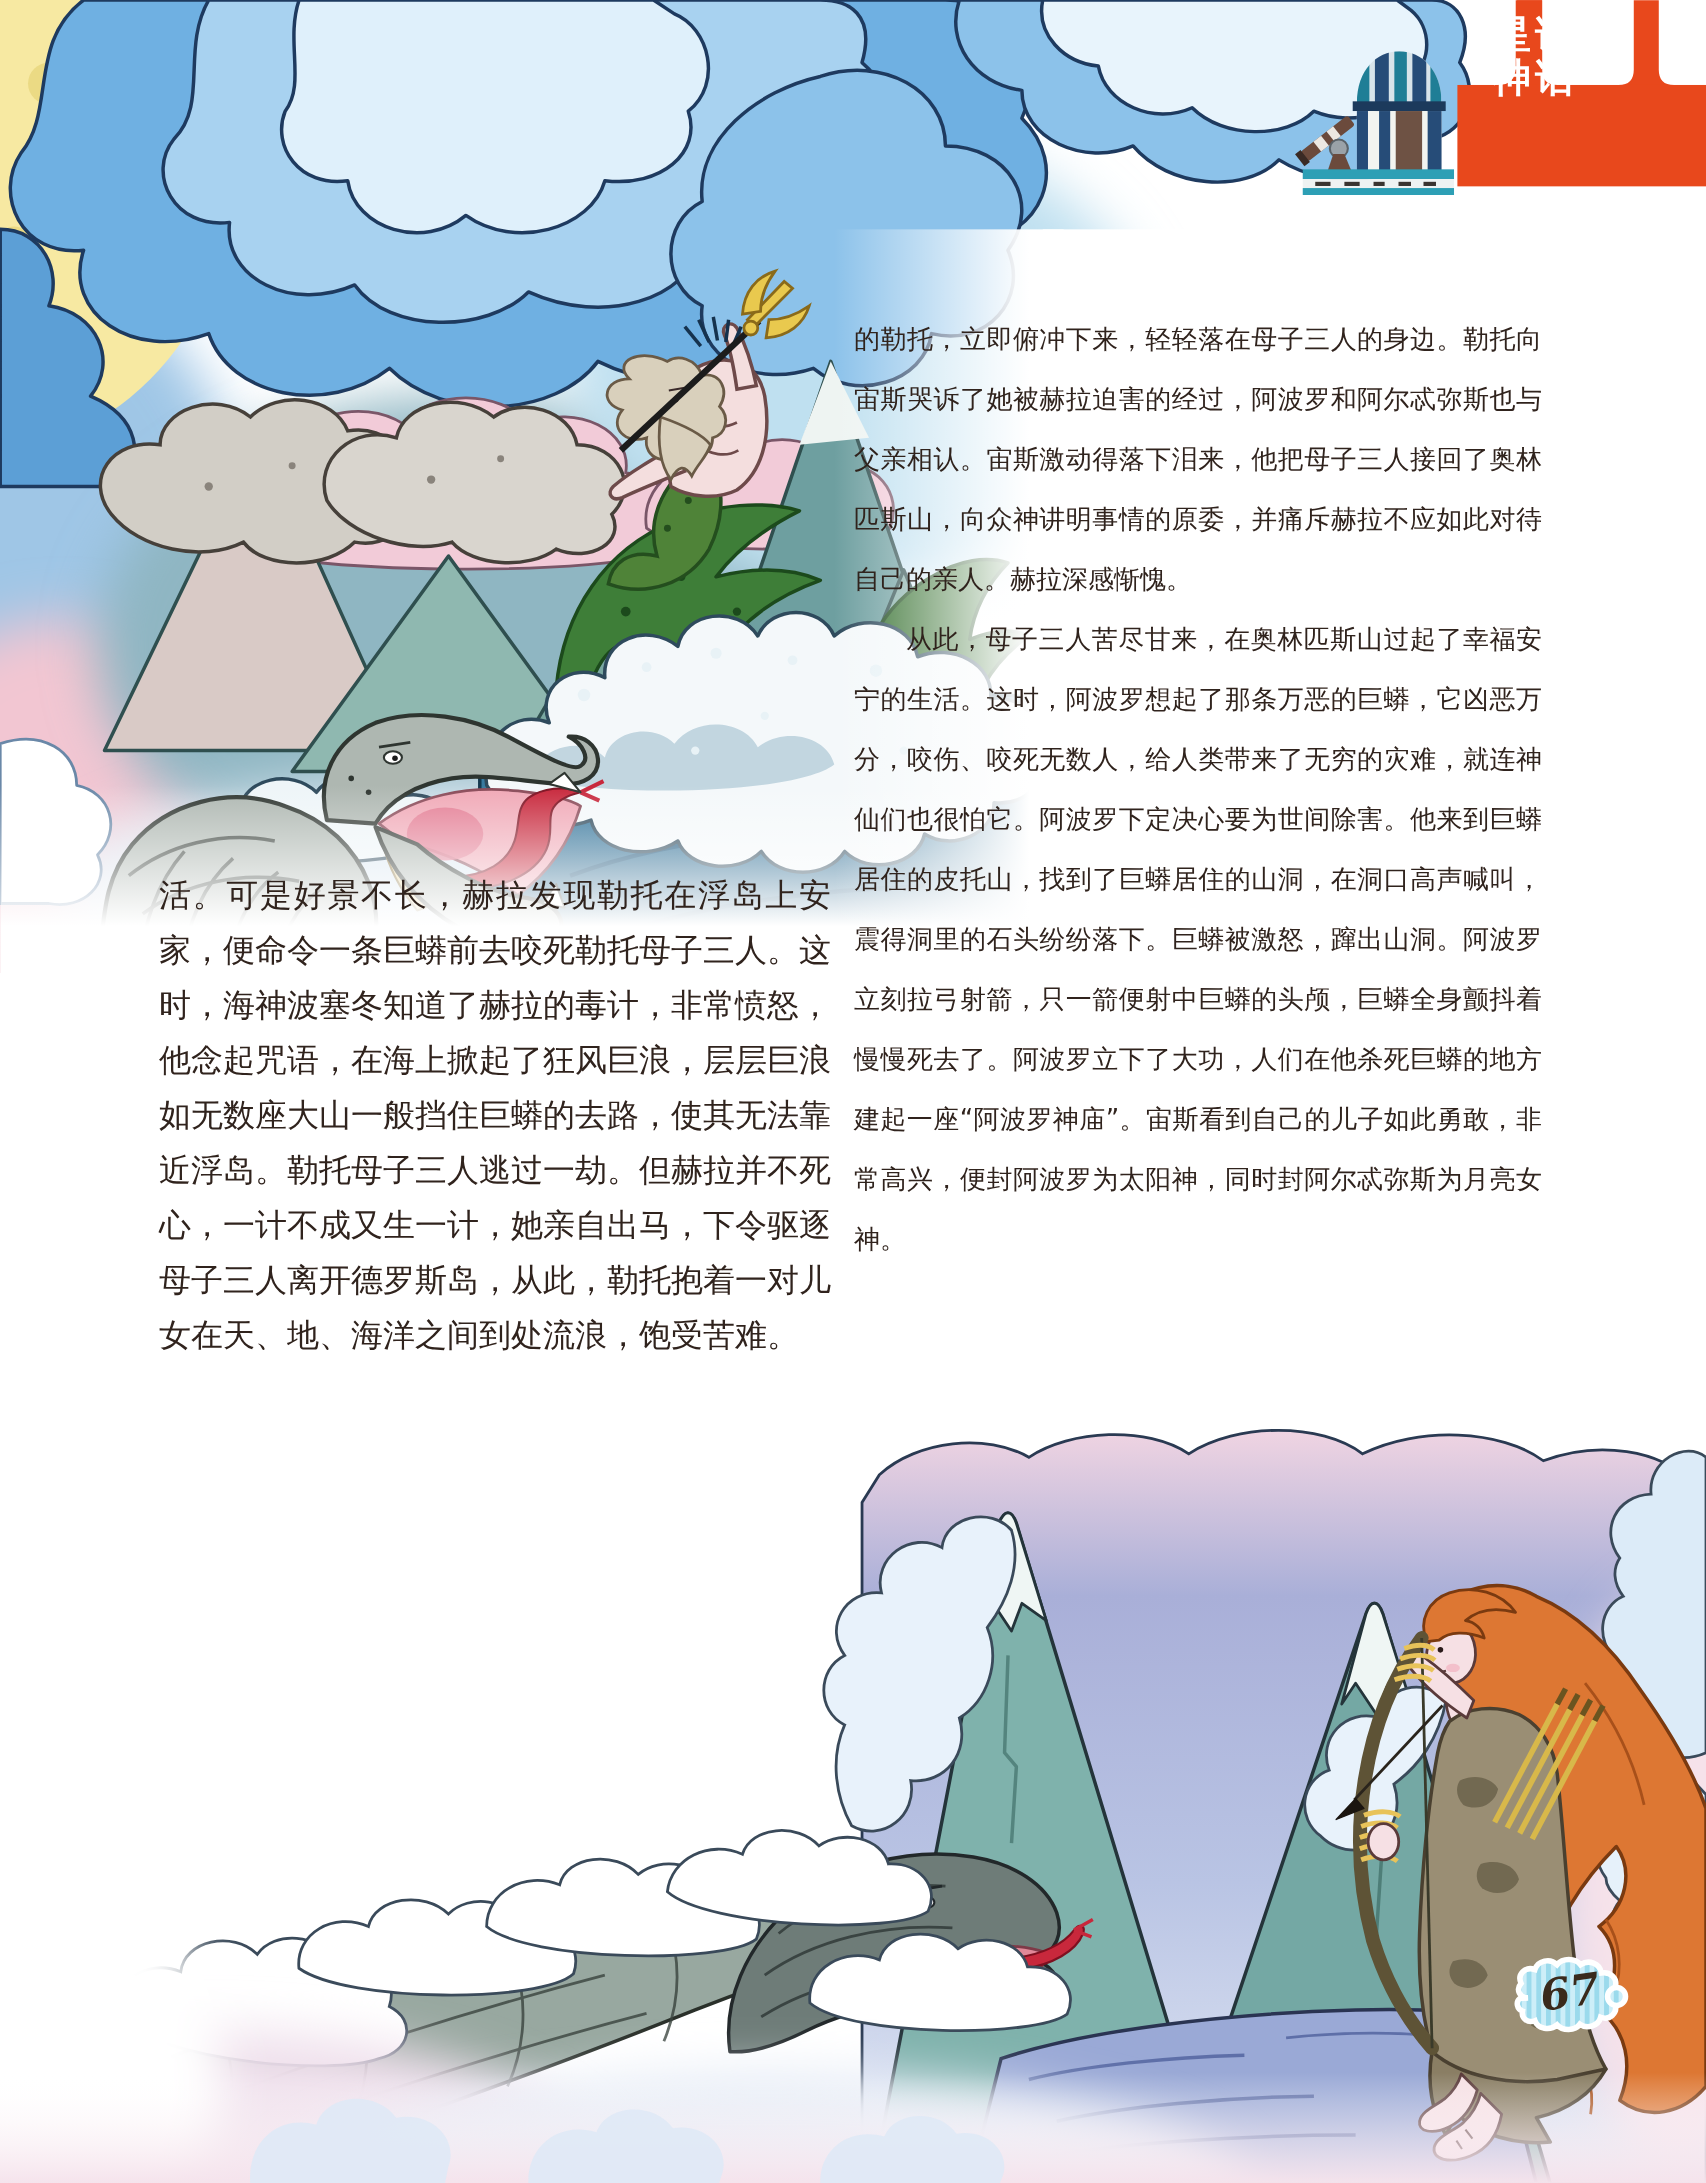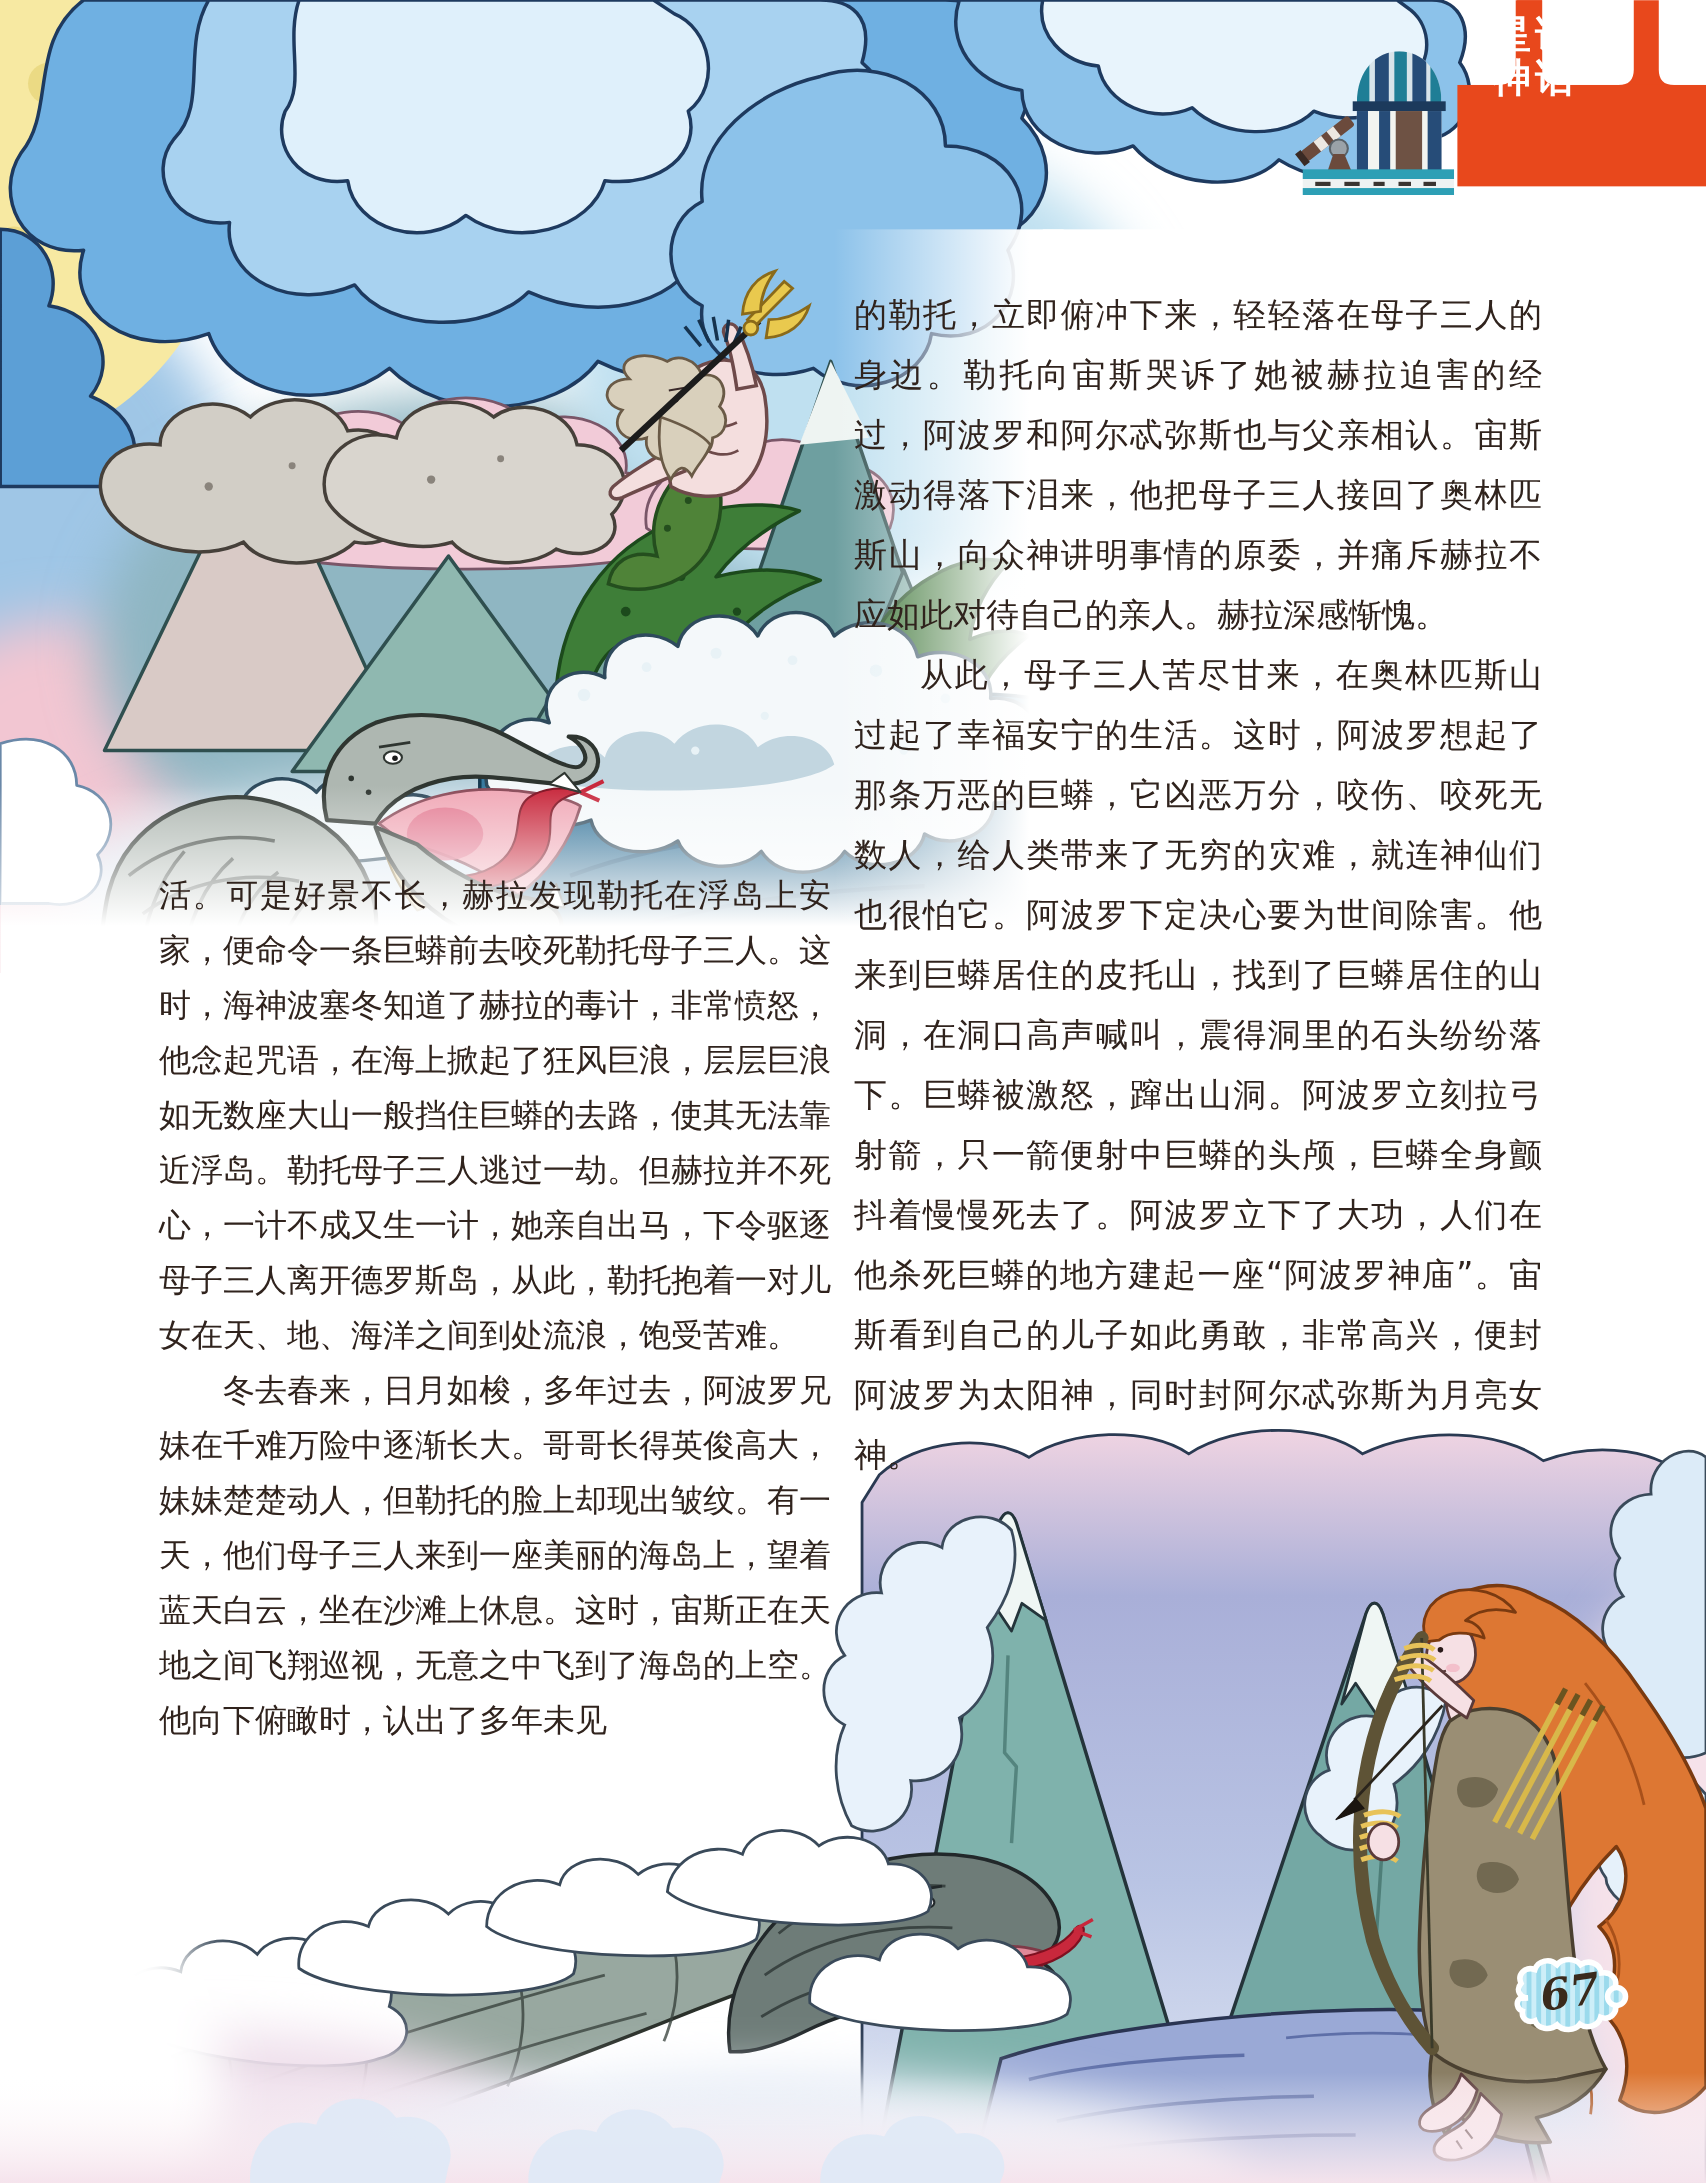--- a/index.html
+++ b/index.html
@@ -21,22 +21,22 @@
     text-align:justify;
     text-justify:inter-ideograph;
   }
   .col p{margin:0;}
   .col p.indent{text-indent:2em;}
   #left-column{
     left:159px;top:868px;width:672px;
     font-size:32px;line-height:55px;
   }
   #right-column{
-    left:854px;top:285px;width:688px;
-    font-size:33px;line-height:60px;
+    left:854px;top:309px;width:688px;
+    font-size:26px;line-height:60px;
   }
 
   
   #corner-tab{left:1456px;top:0px;width:250px;height:188px;}
   #corner-tab .labels{
     position:absolute;left:36px;top:12.5px;
     color:#ffffff;font-size:39px;font-weight:bold;
     line-height:43px;letter-spacing:4.2px;
     font-family:Liberation Serif, serif;
   }
@@ -521,21 +521,20 @@
           <rect x="156" y="226" width="18" height="6"></rect>
           <rect x="192" y="226" width="18" height="6"></rect>
         </g>
         <rect x="18" y="235" width="218" height="10" fill="#2d9fb5"></rect>
       </g>
     </svg>
   </div>
 
   <div class="col" id="left-column">
     <p>活。可是好景不长，赫拉发现勒托在浮岛上安家，便命令一条巨蟒前去咬死勒托母子三人。这时，海神波塞冬知道了赫拉的毒计，非常愤怒，他念起咒语，在海上掀起了狂风巨浪，层层巨浪如无数座大山一般挡住巨蟒的去路，使其无法靠近浮岛。勒托母子三人逃过一劫。但赫拉并不死心，一计不成又生一计，她亲自出马，下令驱逐母子三人离开德罗斯岛，从此，勒托抱着一对儿女在天、地、海洋之间到处流浪，饱受苦难。</p>
-    <p class="indent">冬去春来，日月如梭，多年过去，阿波罗兄妹在千难万险中逐渐长大。哥哥长得英俊高大，妹妹楚楚动人，但勒托的脸上却现出皱纹。有一天，他们母子三人来到一座美丽的海岛上，望着蓝天白云，坐在沙滩上休息。这时，宙斯正在天地之间飞翔巡视，无意之中飞到了海岛的上空。他向下俯瞰时，认出了多年未见</p>
   </div>
 
   <div class="col" id="right-column">
     <p>的勒托，立即俯冲下来，轻轻落在母子三人的身边。勒托向宙斯哭诉了她被赫拉迫害的经过，阿波罗和阿尔忒弥斯也与父亲相认。宙斯激动得落下泪来，他把母子三人接回了奥林匹斯山，向众神讲明事情的原委，并痛斥赫拉不应如此对待自己的亲人。赫拉深感惭愧。</p>
     <p class="indent">从此，母子三人苦尽甘来，在奥林匹斯山过起了幸福安宁的生活。这时，阿波罗想起了那条万恶的巨蟒，它凶恶万分，咬伤、咬死无数人，给人类带来了无穷的灾难，就连神仙们也很怕它。阿波罗下定决心要为世间除害。他来到巨蟒居住的皮托山，找到了巨蟒居住的山洞，在洞口高声喊叫，震得洞里的石头纷纷落下。巨蟒被激怒，蹿出山洞。阿波罗立刻拉弓射箭，只一箭便射中巨蟒的头颅，巨蟒全身颤抖着慢慢死去了。阿波罗立下了大功，人们在他杀死巨蟒的地方建起一座“阿波罗神庙”。宙斯看到自己的儿子如此勇敢，非常高兴，便封阿波罗为太阳神，同时封阿尔忒弥斯为月亮女神。</p>
   </div>
 
   <div class="abs" id="page-badge">
     <svg width="125" height="83" viewBox="0 0 180 120">
       <defs>

